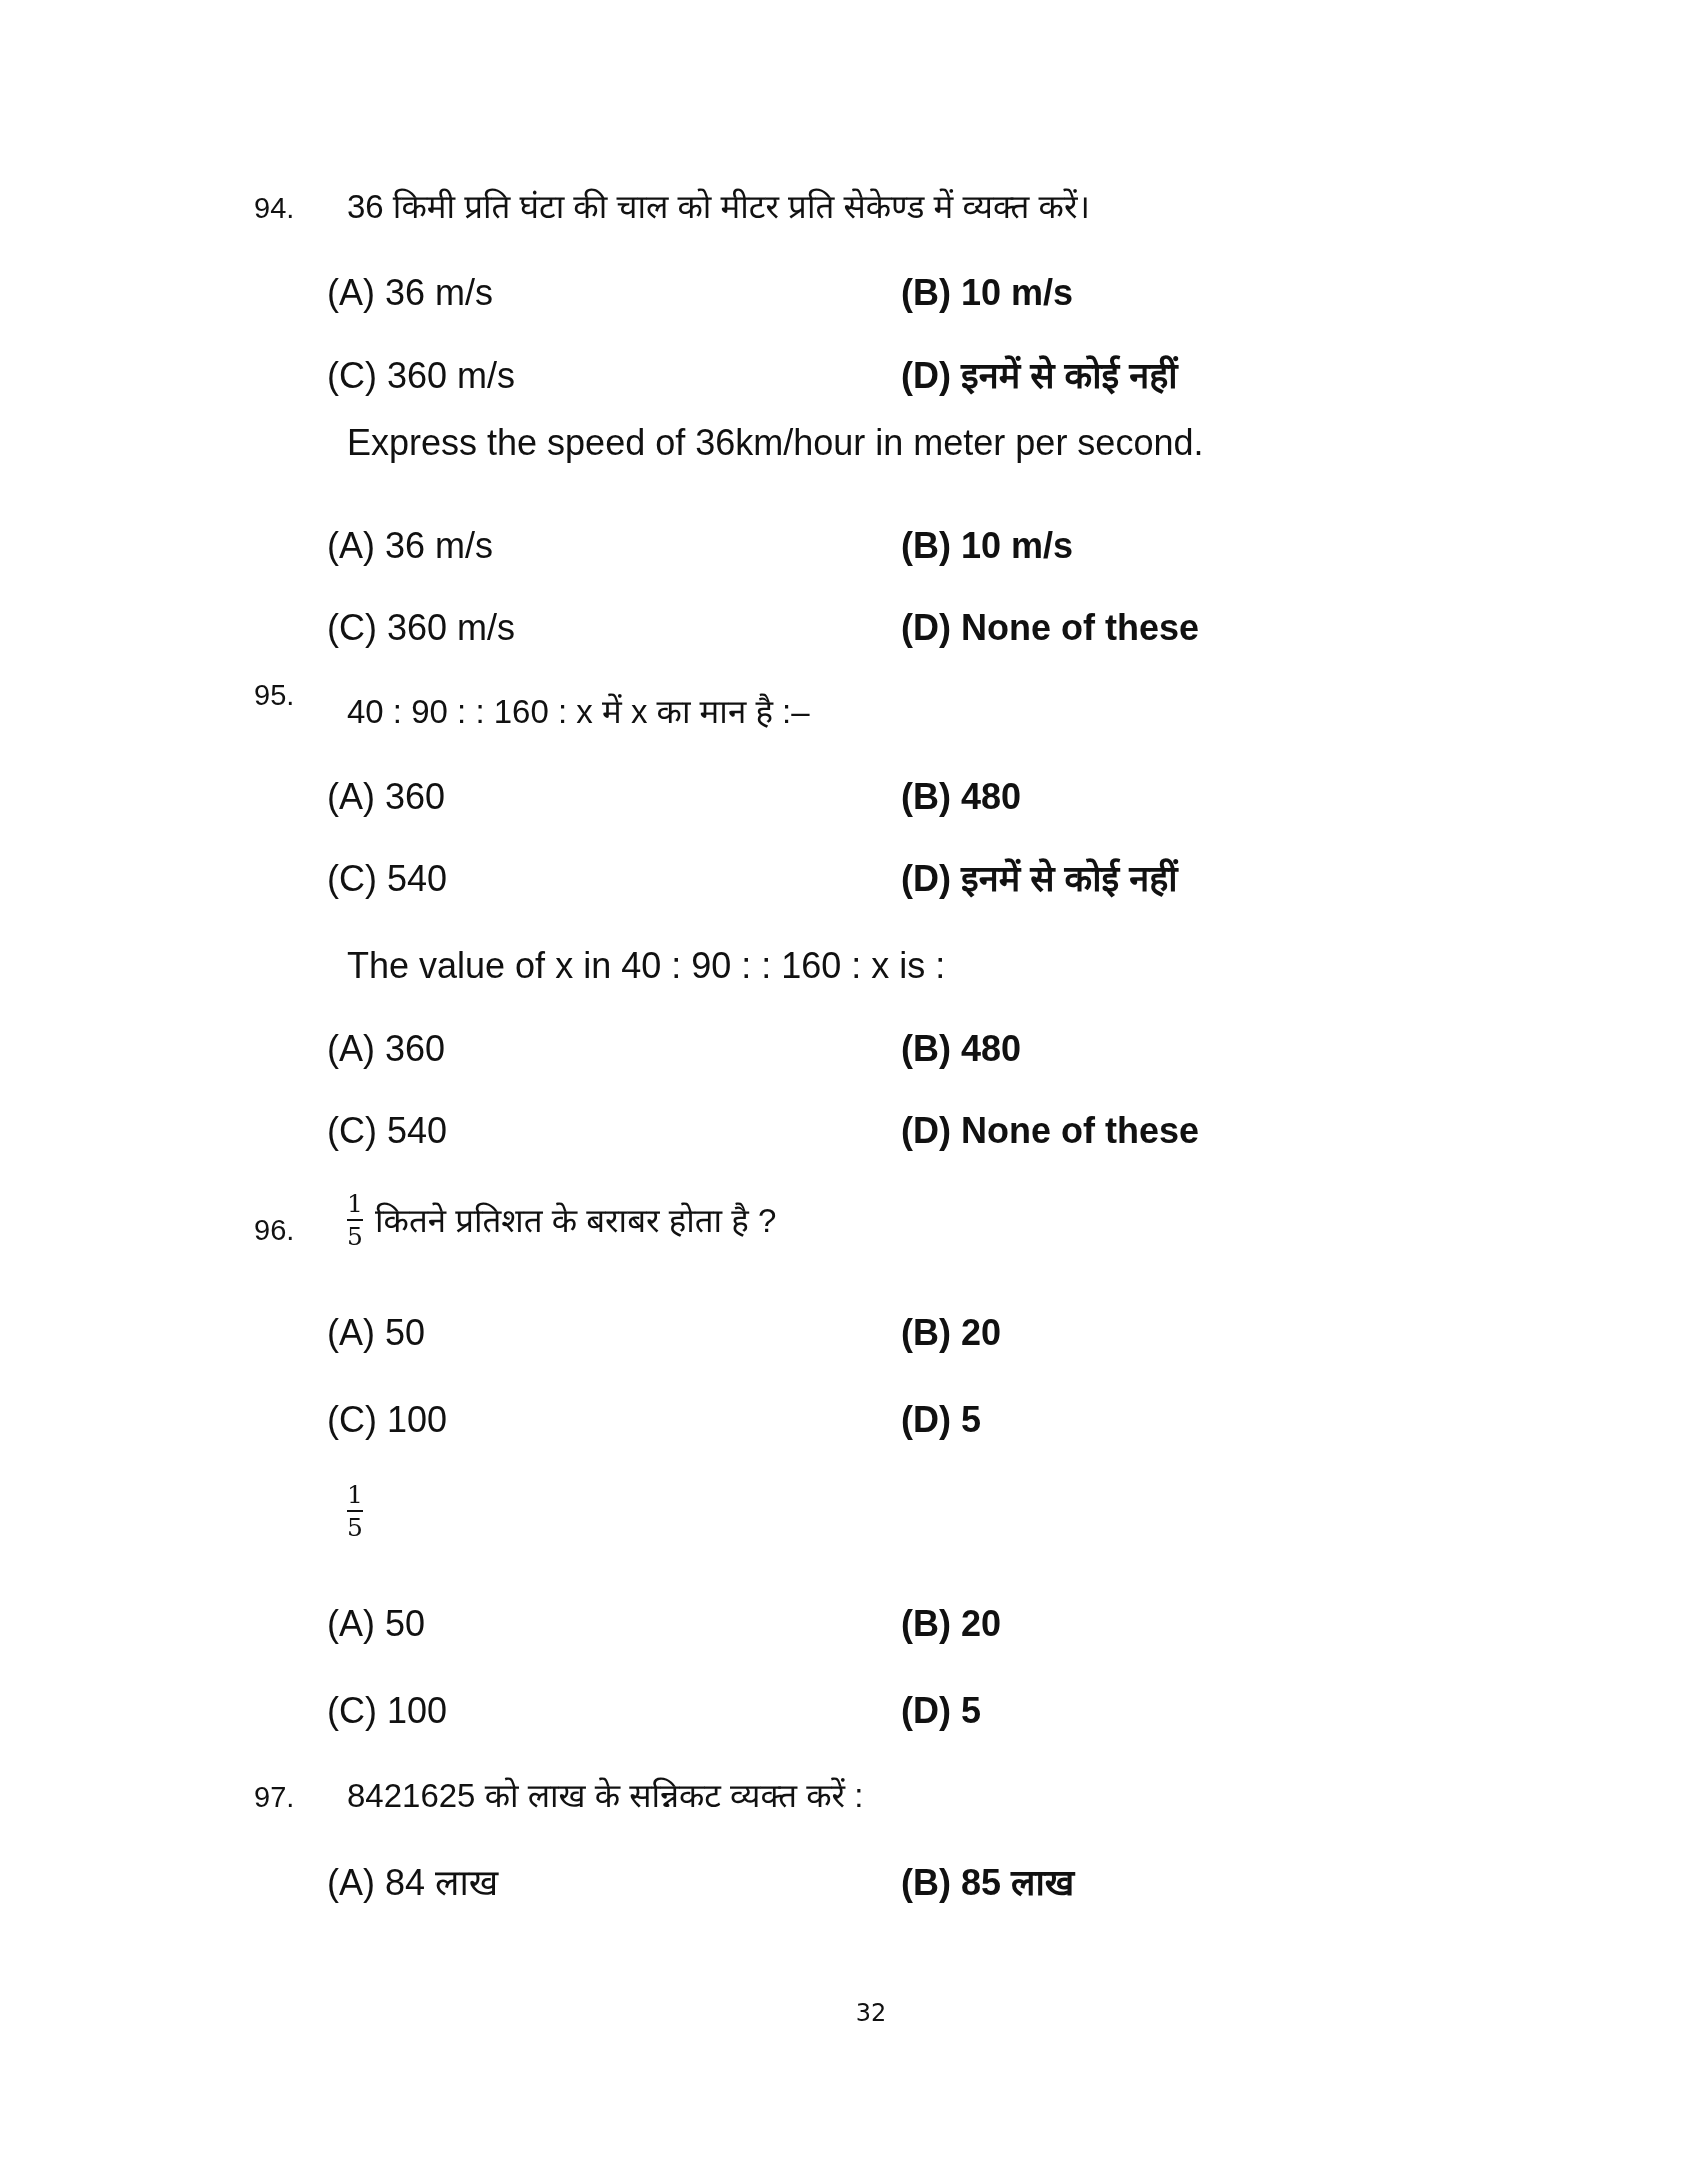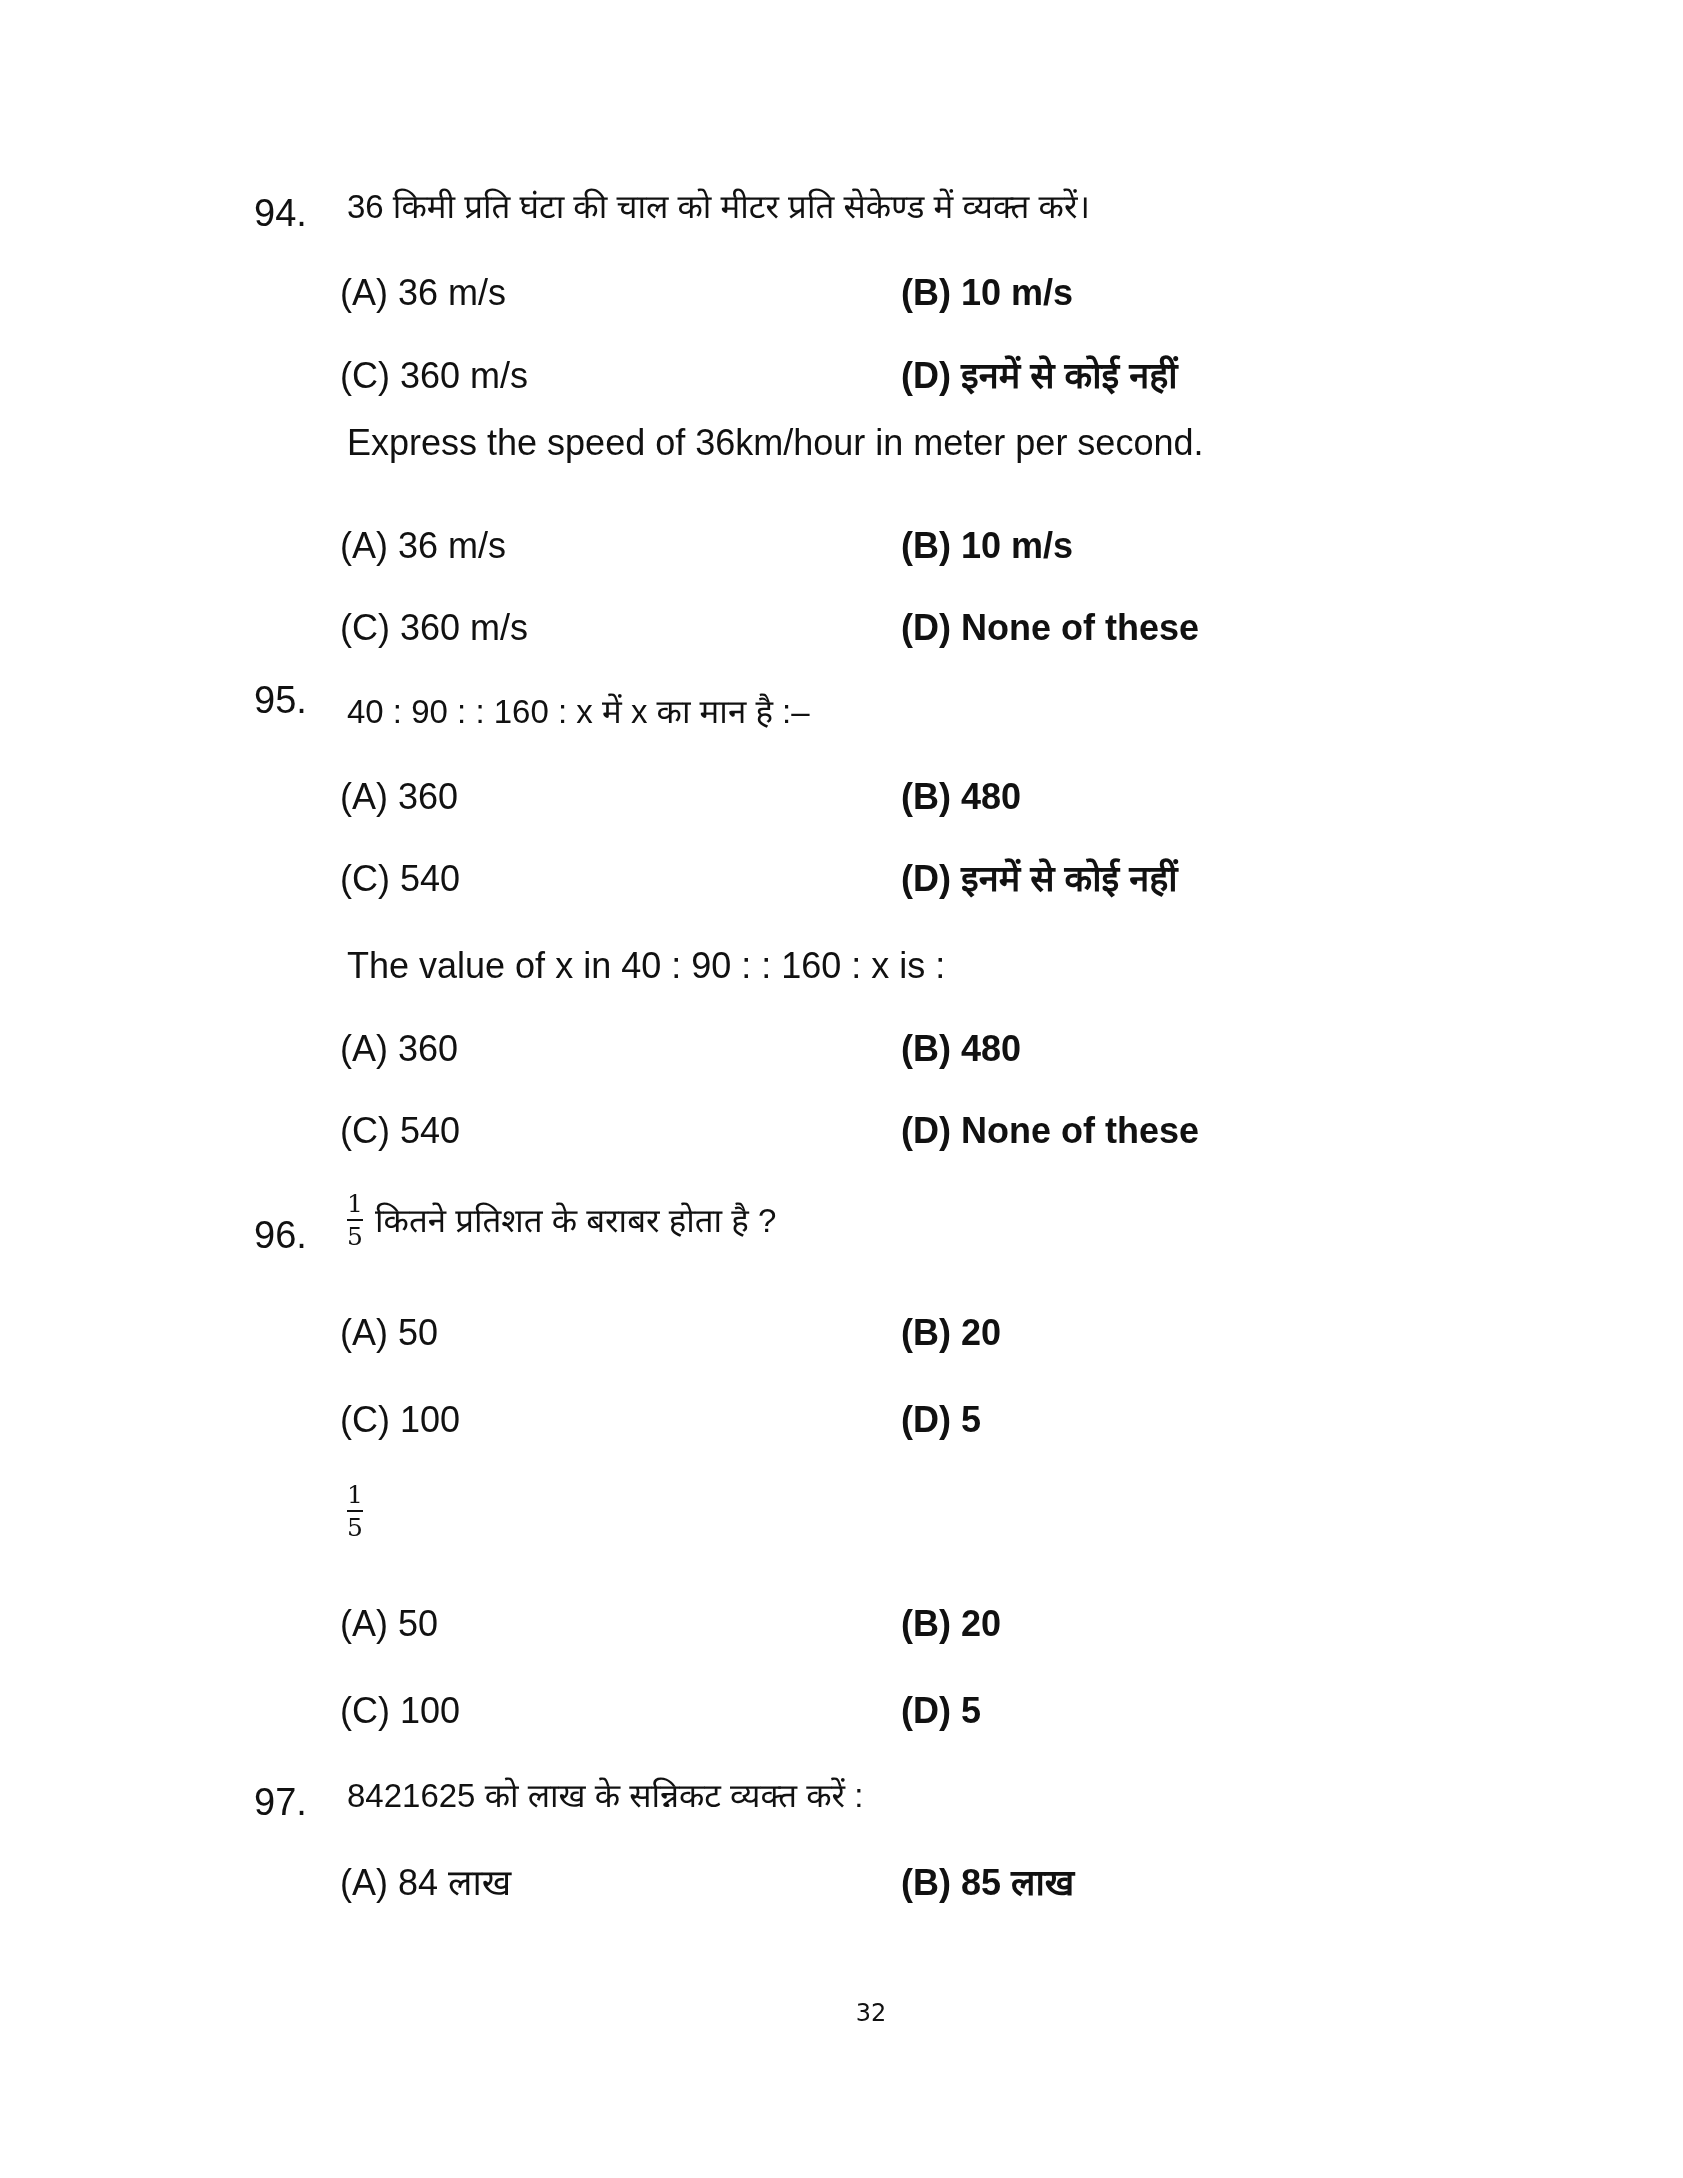--- a/index.html
+++ b/index.html
@@ -1,22 +1,22 @@
 <!DOCTYPE html>
 <html><head>
 <meta charset="utf-8">
 <style>
   html, body { margin:0; padding:0; background:#ffffff; }
   body { width:1683px; height:2178px; position:relative; overflow:hidden;
          font-family:"Liberation Sans", sans-serif; color:#111; }
   .abs { position:absolute; white-space:nowrap; line-height:1; }
-  .qnum { left:254px; font-size:38px; }
+  .qnum { left:254px; font-size:29px; }
   .qtext { left:347px; font-size:33px; }
   .opt { font-size:36px; }
-  .optA { left:340px; }
+  .optA { left:327px; }
   .optB { left:901px;font-weight:bold; }
   .en { left:347px; font-size:36px; }
   .small { font-size:36px; }
   .frac { display:inline-flex; flex-direction:column; align-items:center; vertical-align:middle;
           font-family:"DejaVu Serif", serif; font-size:25px; line-height:1; margin-right:12px; }
   .frac .bar { width:16px; height:2px; background:#111; margin:3px 0; }
   .pagenum { left:0; width:1742px; text-align:center; font-family:"DejaVu Sans", sans-serif; font-size:24px; }
 </style>
 </head>
 <body>

